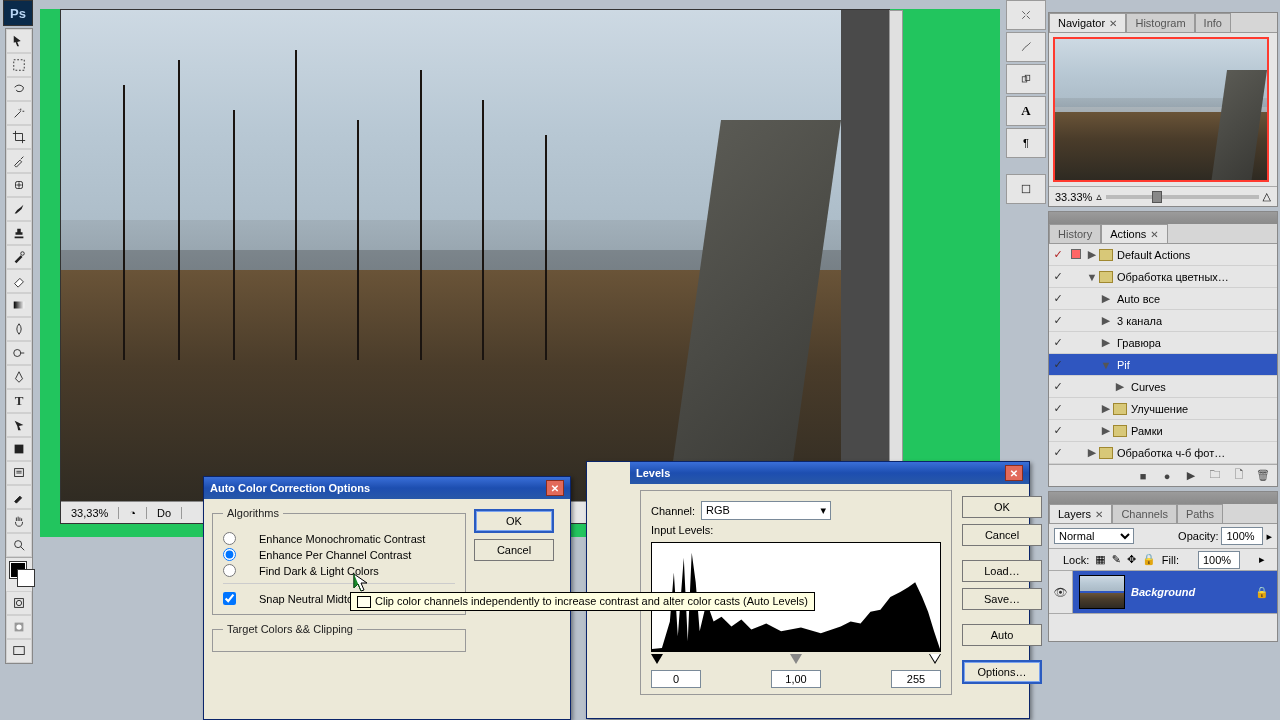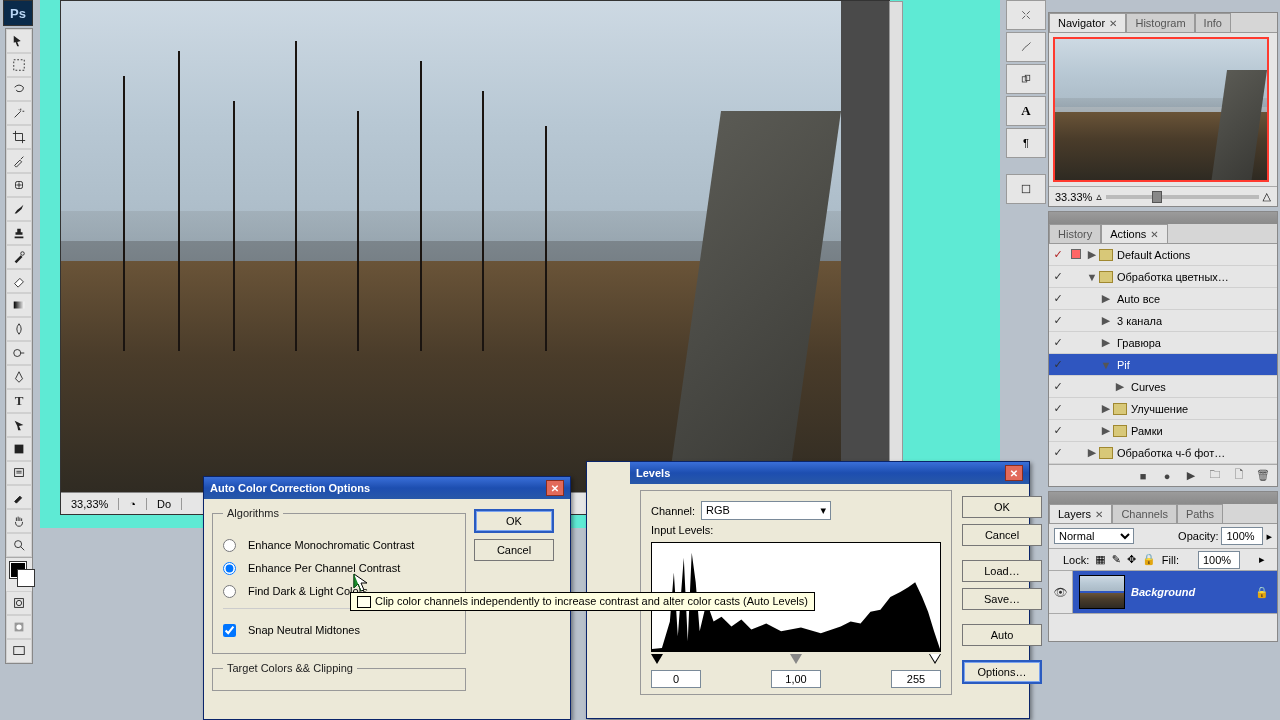--- a/index.html
+++ b/index.html
@@ -7,39 +7,39 @@
   
   .ps-badge { position:absolute; left:3px; top:0; width:30px; height:26px; background:#0a2a4a; border:1px solid #333; color:#b9d6f5; font-weight:bold; display:flex; align-items:center; justify-content:center; font-size:13px; }
   
   .toolbox { position:absolute; left:5px; top:28px; width:28px; background:#e6e6e6; border:1px solid #888; display:flex; flex-direction:column; }
   .tool { width:26px; height:24px; border:1px solid #d0d0d0; display:flex; align-items:center; justify-content:center; color:#333; }
   .tool svg { width:14px; height:14px; }
   .swatch-box { height:34px; position:relative; border-top:1px solid #aaa; }
   .swatch-fg { position:absolute; left:4px; top:4px; width:16px; height:16px; background:#000; border:1px solid #fff; outline:1px solid #333; }
   .swatch-bg { position:absolute; left:12px; top:12px; width:16px; height:16px; background:#fff; border:1px solid #fff; outline:1px solid #333; }
   
-  .canvas-wrap { position:absolute; left:40px; top:0; width:960px; height:528px; background:#5eead4; }
+  .canvas-wrap { position:absolute; left:40px; top:9px; width:960px; height:528px; background:#22c55e; }
   .doc { position:absolute; left:20px; top:0; width:830px; height:515px; background:#4a4a4a; border:1px solid #333; }
   .doc-img { position:absolute; left:0; top:0; width:780px; height:500px; }
   .doc-status { position:absolute; left:0; bottom:0; height:22px; width:780px; background:#e6e6e6; border-top:1px solid #888; display:flex; align-items:center; }
   .doc-status span { padding:0 10px; border-right:1px solid #999; }
   .scroll-v { position:absolute; right:-14px; top:0; width:14px; height:500px; background:#e0e0e0; border:1px solid #999; }
   
   .sky { position:absolute; left:0; top:0; width:100%; height:48%; background:linear-gradient(#cdd9e3,#b8c8d4,#aabac6); }
   .city { position:absolute; left:0; top:42%; width:100%; height:10%; background:linear-gradient(#9daab3,#8a97a0); opacity:.7; }
   .fore { position:absolute; left:0; bottom:0; width:100%; height:48%; background:linear-gradient(#6a5438,#4a3c2a 40%,#2e2a22); }
   .tree { position:absolute; bottom:30%; width:2px; background:#1a1410; }
   .bldg { position:absolute; right:0; top:22%; width:120px; height:78%; background:linear-gradient(135deg,#5a5a54,#3a3a36); transform:skewX(-8deg); transform-origin:top right; }
   
   .dialog { position:absolute; background:#ece9d8; border:1px solid #0a246a; box-shadow:2px 2px 4px rgba(0,0,0,.4); }
   .dlg-title { background:linear-gradient(180deg,#3a6fd8,#1d4eb0,#2858a8); color:#fff; height:22px; display:flex; align-items:center; padding:0 6px; font-weight:bold; font-size:12px; }
   .dlg-close { margin-left:auto; width:18px; height:16px; background:#e26a5a; border:1px solid #8b2d1f; color:#fff; display:flex; align-items:center; justify-content:center; font-size:10px; }
   fieldset { border:1px solid #999; margin:8px; padding:10px 10px 6px; }
   legend { padding:0 4px; color:#222; }
-  .radio-row,.check-row { display:flex; align-items:flex-start; gap:12px; margin:10px 0; }
+  .radio-row,.check-row { display:flex; align-items:center; gap:23px; margin:3px 0; }
   .btn { background:#ece9d8; border:1px solid #777; padding:4px 0; width:80px; text-align:center; display:inline-block; margin-bottom:6px; }
   .btn.default { border:2px solid #2a5bc0; box-shadow:0 0 0 1px #7aa3f0 inset; }
   .tooltip { position:absolute; background:#ffffe1; border:1px solid #000; padding:2px 6px; font-size:11px; }
   input[type=text]{ border:1px solid #7a8a99; background:#fff; padding:2px 4px; font-size:11px; }
   
   .hist { width:290px; height:110px; border:1px solid #000; background:#fff; margin:6px 0 2px; position:relative; overflow:hidden; }
   .hist .bars { position:absolute; left:0; bottom:0; width:100%; height:100%; }
   .hist-handles{ position:relative; width:290px; height:12px; }
   .tri { position:absolute; top:0; width:0; height:0; border-left:6px solid transparent; border-right:6px solid transparent; }
   .tri.black{ border-top:10px solid #000; left:0; }

